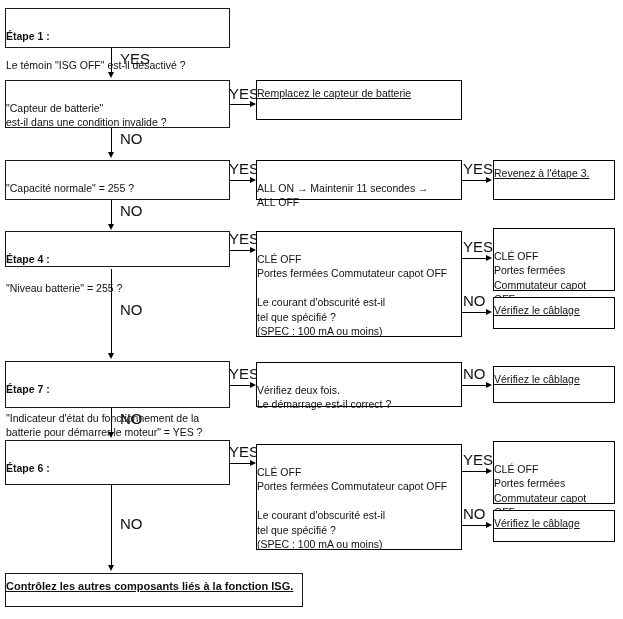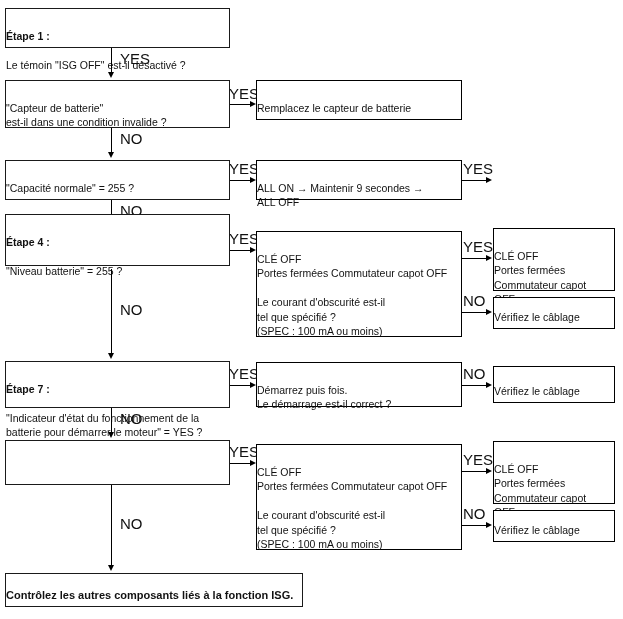--- a/index.html
+++ b/index.html
@@ -32,21 +32,22 @@
   }
   .box .ttl {
     font-weight: bold;
     display: block;
   }
   .box .body {
     display: block;
   }
   .box.center {
     display: flex;
-    align-items: flex-end;
+    align-items: flex-start;
+    text-decoration: underline;
   }
   .box.center .body {
     width: 100%;
   }
   .box.bold-text {
     font-weight: bold;
     font-size: 11px;
   }
   
   .vline {
@@ -116,34 +117,37 @@
 
   <div class="box thick" style="left:5px; top:160px; width:225px; height:40px;">
     <span class="body">"Capacité normale" = 255 ?</span>
   </div>
 
   <div class="hline" style="left:230px; top:180px; width:21px;"></div>
   <div class="arrow-right" style="left:250px; top:176.5px;"></div>
   <div class="edge-label" style="left:229px; top:163px;">YES</div>
 
   <div class="box" style="left:256px; top:160px; width:206px; height:40px;">
-    <span class="body">ALL ON → Maintenir 9 secondes →
+    <span class="body">ALL ON → Maintenir 11 secondes →
 ALL OFF</span>
   </div>
 
   <div class="hline" style="left:462px; top:180px; width:25px;"></div>
   <div class="arrow-right" style="left:486px; top:176.5px;"></div>
   <div class="edge-label" style="left:463px; top:163px;">YES</div>
 
+  <div class="box center" style="left:493px; top:160px; width:122px; height:40px;">
+    <span class="body">Revenez à l'étape 3.</span>
+  </div>
 
   <div class="vline" style="left:111px; top:200px; height:26px;"></div>
   <div class="arrow-down" style="left:108px; top:224px;"></div>
   <div class="edge-label" style="left:120px; top:205px;">NO</div>
 
-  <div class="box thick" style="left:5px; top:214px; width:225px; height:52px;">
+  <div class="box thick" style="left:5px; top:231px; width:225px; height:36px;">
     <span class="ttl">Étape 4 :</span>
     <span class="body">"Niveau batterie" = 255 ?</span>
   </div>
 
   <div class="hline" style="left:230px; top:250px; width:21px;"></div>
   <div class="arrow-right" style="left:250px; top:246.5px;"></div>
   <div class="edge-label" style="left:229px; top:233px;">YES</div>
 
   <div class="box" style="left:256px; top:231px; width:206px; height:106px;">
     <span class="body">CLÉ OFF
@@ -181,37 +185,38 @@
     <span class="ttl">Étape 7 :</span>
     <span class="body">"Indicateur d'état du fonctionnement de la
 batterie pour démarrer le moteur" = YES ?</span>
   </div>
 
   <div class="hline" style="left:230px; top:385px; width:21px;"></div>
   <div class="arrow-right" style="left:250px; top:381.5px;"></div>
   <div class="edge-label" style="left:229px; top:368px;">YES</div>
 
   <div class="box" style="left:256px; top:362px; width:206px; height:45px;">
-    <span class="body">Démarrez puis fois.
+    <span class="body">Vérifiez deux fois.
 Le démarrage est-il correct ?</span>
   </div>
 
   <div class="hline" style="left:462px; top:385px; width:25px;"></div>
   <div class="arrow-right" style="left:486px; top:381.5px;"></div>
   <div class="edge-label" style="left:463px; top:368px;">NO</div>
 
   <div class="box center" style="left:493px; top:366px; width:122px; height:37px;">
     <span class="body">Vérifiez le câblage</span>
   </div>
 
   <div class="vline" style="left:111px; top:408px; height:26px;"></div>
   <div class="arrow-down" style="left:108px; top:432px;"></div>
   <div class="edge-label" style="left:120px; top:413px;">NO</div>
 
   <div class="box thick" style="left:5px; top:440px; width:225px; height:45px;">
+    <span class="ttl">Étape 6 :</span>
   </div>
 
   <div class="hline" style="left:230px; top:463px; width:21px;"></div>
   <div class="arrow-right" style="left:250px; top:459.5px;"></div>
   <div class="edge-label" style="left:229px; top:446px;">YES</div>
 
   <div class="box" style="left:256px; top:444px; width:206px; height:106px;">
     <span class="body">CLÉ OFF
 Portes fermées Commutateur capot OFF
 

